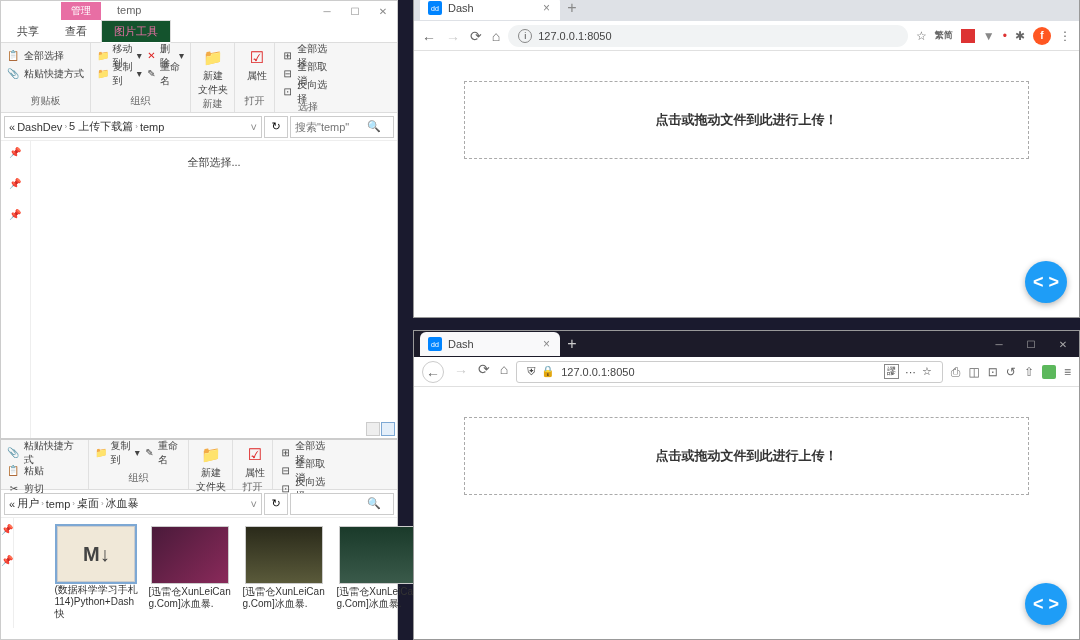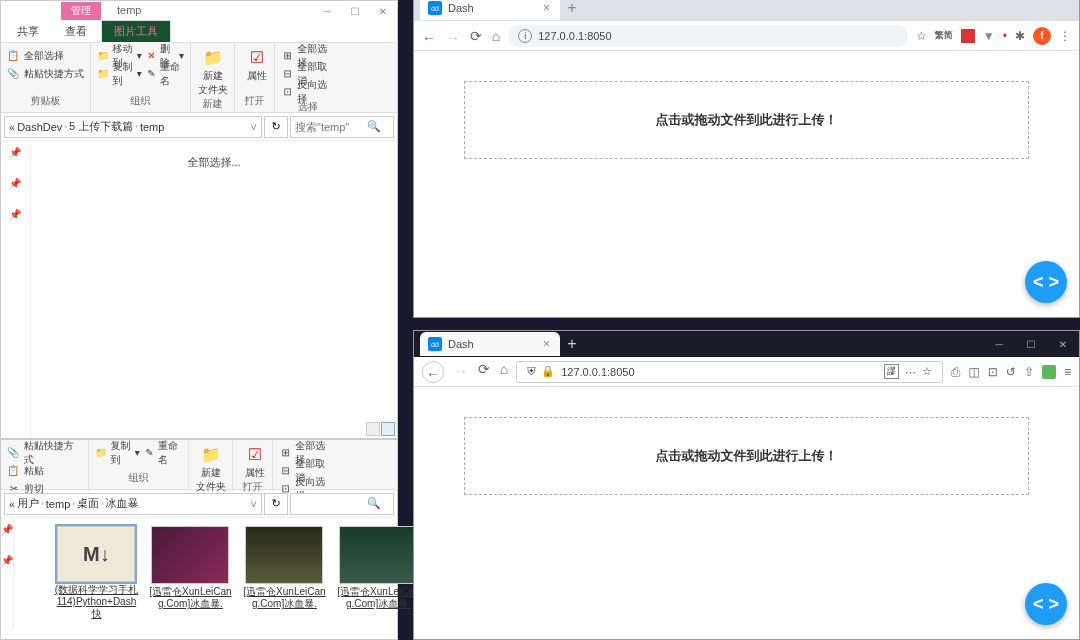--- a/index.html
+++ b/index.html
@@ -45,21 +45,21 @@
 .vt-btn.active { background: #e4effa; border-color: #7da8d4; }
 
 
 .explorer2 { position: absolute; left: 0; top: 439px; width: 398px; height: 201px; background: #fff; border: 1px solid #ccc; }
 .ribbon2 { height: 50px; display: flex; border-bottom: 1px solid #ddd; background: #f6f6f6; }
 .file-grid { display: flex; gap: 10px; padding: 8px 40px; }
 .file-item { width: 84px; display: flex; flex-direction: column; align-items: center; gap: 2px; }
 .file-thumb { width: 78px; height: 58px; border: 1px solid #ccc; background: #222; position: relative; }
 .file-thumb.md { background: #fff; display: flex; align-items: center; justify-content: center; font-size: 20px; font-weight: bold; color: #444; }
 .file-thumb.sel { outline: 2px solid #7da8d4; background: #f0e8d8; }
-.file-name { font-size: 10px; color: #333; text-align: center; line-height: 1.2; word-break: break-all; text-decoration: underline; }
+.file-name { font-size: 10px; color: #333; text-align: left; line-height: 1.2; word-break: break-all; }
 
 
 .browser { position: absolute; background: #fff; display: flex; flex-direction: column; border: 1px solid #999; }
 .browser1 { left: 15px; top: -6px; width: 667px; height: 324px; }
 .browser2 { left: 15px; top: 330px; width: 667px; height: 310px; }
 .b-tabbar { height: 26px; display: flex; align-items: center; background: #dee1e6; }
 .browser2 .b-tabbar { background: #1c1b29; }
 .b-tab { height: 24px; display: flex; align-items: center; gap: 6px; background: #fff; padding: 0 10px 0 8px; border-radius: 6px 6px 0 0; margin-left: 6px; font-size: 11px; color: #444; min-width: 140px; }
 .browser2 .b-tab { background: #f9f9fa; }
 .b-tab-icon { width: 14px; height: 14px; background: #0084ff; color: #fff; display: flex; align-items: center; justify-content: center; font-size: 7px; border-radius: 2px; }

